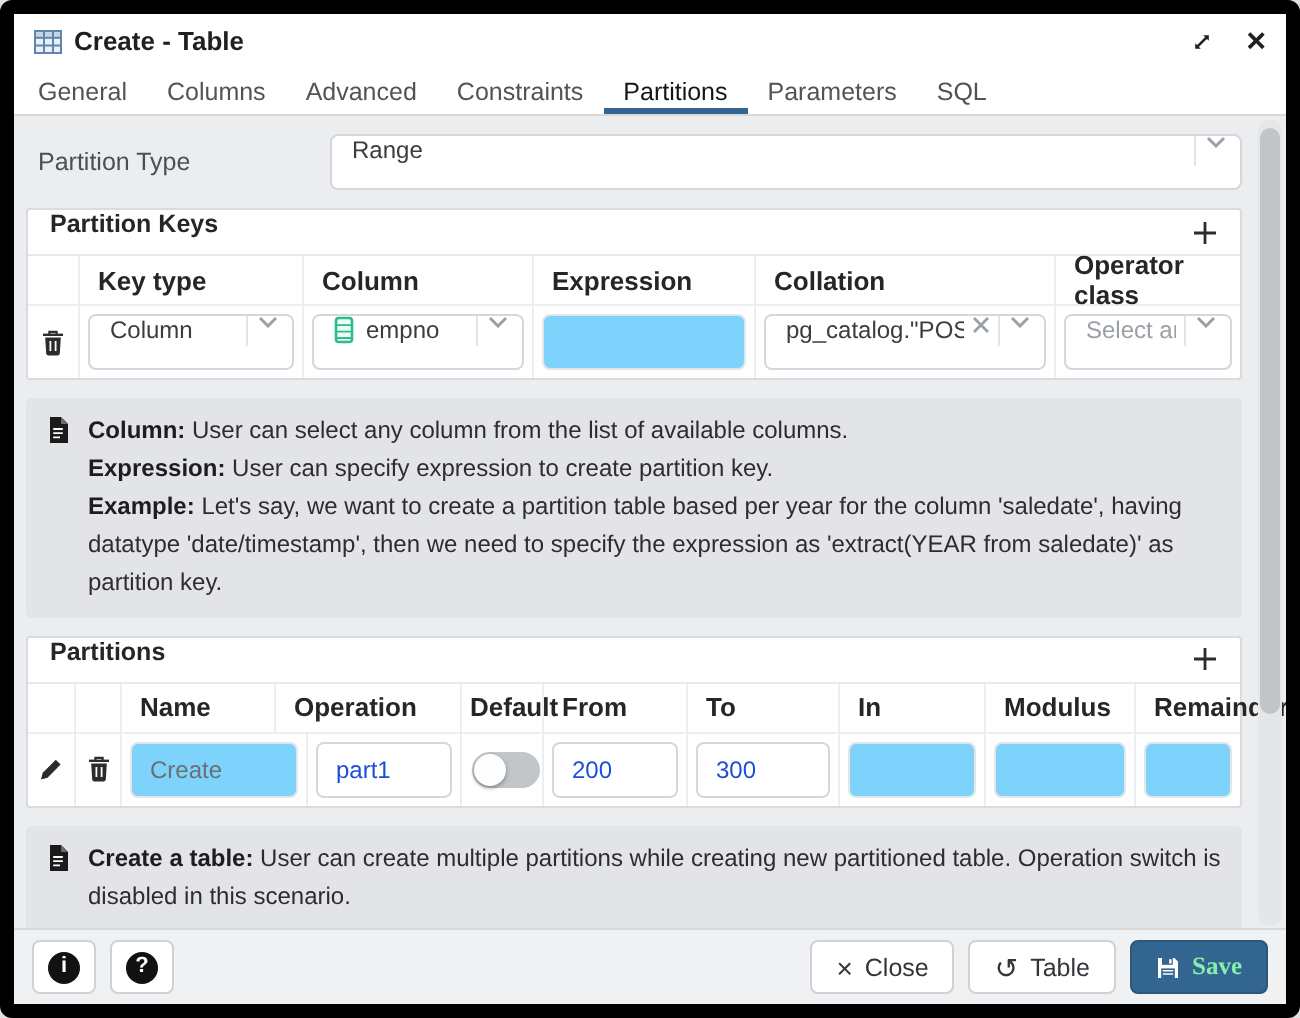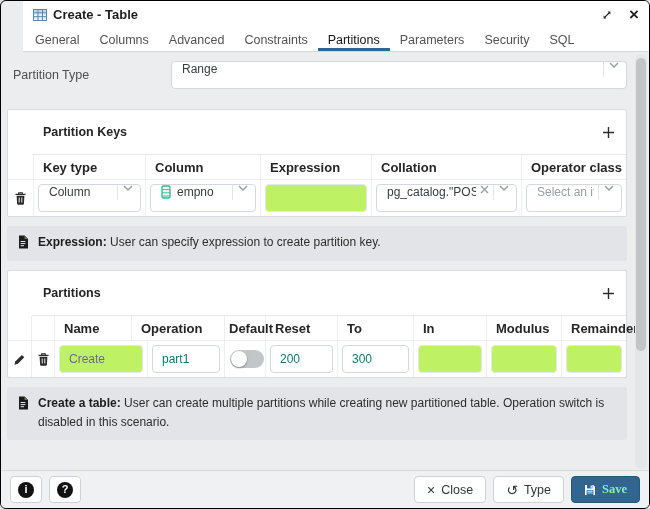--- a/index.html
+++ b/index.html
@@ -1,46 +1,45 @@
 <!DOCTYPE html>
 <html><head>
 <meta charset="utf-8">
 <style>
   html,body{margin:0;padding:0;background:#dfe1e3;}
   *{box-sizing:border-box;}
   .dialog{
     position:relative;width:650px;height:509px;
-    background:#ebedef;border:1px solid #000000;border-radius:6px;overflow:hidden;
+    background:#ebedef;border:7px solid #000000;border-radius:6px;overflow:hidden;
     font-family:"Liberation Sans","DejaVu Sans",sans-serif;
-    padding-left:22px;
   }
   
   .titlebar{height:27px;background:#fff;display:flex;align-items:center;padding:0 10px;gap:6px;}
   .title{font-size:13px;font-weight:700;color:#1f1f1f;}
   .titlebar-actions{margin-left:auto;display:flex;align-items:center;gap:16px;}
   .tb-btn{display:flex;align-items:center;justify-content:center;cursor:pointer;background:none;border:none;padding:0;}
   .close-glyph{font-size:17px;font-weight:700;color:#1f1f1f;line-height:1;}
   
   .tabbar{height:24px;background:#fff;border-bottom:1px solid #d8d8d8;display:flex;padding:0 2px;}
   .tab{padding:0 10px;font-size:12.5px;color:#535353;display:flex;align-items:center;cursor:pointer;white-space:nowrap;}
   .tab.active{color:#161616;box-shadow:inset 0 -3px 0 #326690;}
   
   .content{position:absolute;top:52px;bottom:38px;left:0;right:0;padding:8px 22px 0 6px;overflow:hidden;}
-  .field-row{display:flex;align-items:center;margin-bottom:20px;gap:12px;}
+  .field-row{display:flex;align-items:center;margin-bottom:9px;}
   .field-label{width:152px;font-size:12.5px;color:#4d4f52;padding-left:6px;}
   
   .select{display:flex;align-items:flex-start;height:28px;background:#fff;border:1px solid #d4d8dc;border-radius:4px;padding:0 7px 0 10px;flex:1;min-width:0;cursor:pointer;}
   .select .val{font-size:12px;color:#3a3c3f;flex:1;white-space:nowrap;overflow:hidden;}
   .select.placeholder .val{color:#9aa0a6;}
   .sep{width:1px;height:15px;background:#e2e4e7;margin:0 5px 0 4px;flex:none;}
   .chev{flex:none;display:flex;align-items:center;}
   .xclear{flex:none;display:flex;align-items:center;margin-left:4px;cursor:pointer;}
   
   .card{background:#fff;border:1px solid #d8dbdf;border-radius:2px;margin-bottom:9px;}
-  .card-head{height:45px;display:flex;align-items:center;justify-content:space-between;padding:0 11px;border-bottom:1px solid #e6e8ea;margin-left:24px;}
+  .card-head{height:23px;display:flex;justify-content:space-between;padding:0 11px;border-bottom:1px solid #e6e8ea;}
   .card-title{font-size:12.5px;font-weight:700;color:#262626;}
   .plus-btn{background:none;border:none;padding:0;cursor:pointer;display:flex;align-items:center;}
   .thead{display:flex;height:25px;border-bottom:1px solid #eceef0;}
   .th{font-size:13px;font-weight:700;color:#262626;padding-left:9px;display:flex;align-items:center;border-right:1px solid #eceef0;}
   .trow{display:flex;height:36px;}
   .td{display:flex;align-items:center;padding:0 4px;border-right:1px solid #eceef0;}
   .td.icon-cell{justify-content:center;padding:0;}
   .last{border-right:none;}
   
   .kc0{width:26px;flex:none;}
@@ -55,22 +54,22 @@
   .pc2{width:93px;flex:none;}
   .pc3{width:77px;flex:none;}
   .pc4{width:41px;flex:none;}
   .pc5{width:72px;flex:none;}
   .pc6{width:76px;flex:none;}
   .pc7{width:73px;flex:none;}
   .pc8{width:75px;flex:none;}
   .pc9{flex:1;min-width:0;}
   .icon-btn-flat{background:none;border:none;padding:2px;cursor:pointer;display:flex;align-items:center;}
   
-  .tinput{height:28px;width:100%;background:#fff;border:1px solid #d4d8dc;border-radius:4px;font-size:12px;color:#0f766e;padding:0 9px;font-family:inherit;outline:none;}
-  .tinput:disabled{background:#bef264;border-color:#e4e7ea;color:#6c6f73;}
+  .tinput{height:28px;width:100%;background:#fff;border:1px solid #d4d8dc;border-radius:4px;font-size:12px;color:#1d4ed8;padding:0 9px;font-family:inherit;outline:none;}
+  .tinput:disabled{background:#7dd3fc;border-color:#e4e7ea;color:#6c6f73;}
   
   .toggle{width:34px;height:18px;border-radius:9px;background:#c3c6c9;position:relative;flex:none;cursor:pointer;margin:0 1px;}
   .toggle .knob{position:absolute;left:1px;top:1px;width:16px;height:16px;border-radius:50%;background:#fdfdfd;box-shadow:0 1px 2px rgba(0,0,0,.35);}
   
   .note{display:flex;gap:9px;background:#e2e4e7;border-radius:3px;padding:7px 10px 8px 10px;margin-bottom:9px;}
   .note-icon{flex:none;padding-top:2px;}
   .note-body{font-size:12px;color:#2d2d2d;line-height:1.58;}
   .note-body b{font-weight:700;color:#1d1d1d;}
   
   .scrollbar{position:absolute;top:53px;right:2px;width:12px;bottom:39px;background:#e4e6e8;border-radius:6px;}
@@ -112,21 +111,20 @@
     </span>
   </div>
 
   <div class="tabbar">
     <div class="tab">General</div>
     <div class="tab">Columns</div>
     <div class="tab">Advanced</div>
     <div class="tab">Constraints</div>
     <div class="tab active">Partitions</div>
     <div class="tab">Parameters</div>
-    <div class="tab">Security</div>
     <div class="tab">SQL</div>
   </div>
 
   <div class="content">
 
     <div class="field-row">
       <span class="field-label">Partition Type</span>
       <div class="select">
         <span class="val">Range</span>
         <span class="sep"></span>
@@ -229,40 +227,42 @@
 
     <div class="note">
       <span class="note-icon">
         <svg width="12" height="14" viewBox="0 0 12 14">
             <path d="M2 0.5h5.5L11 4v9.5H2z" fill="#1b1b1b"></path>
             <path d="M7.5 0.5V4H11z" fill="#6a6a6a"></path>
             <path d="M3.6 6.5h4.8M3.6 8.6h4.8M3.6 10.7h3.4" stroke="#fff" stroke-width="0.9"></path>
           </svg>
       </span>
       <div class="note-body">
+        <div><b>Column:</b><span> User can select any column from the list of available columns.</span></div>
         <div><b>Expression:</b><span> User can specify expression to create partition key.</span></div>
+        <div><b>Example:</b><span> Let's say, we want to create a partition table based per year for the column 'saledate', having datatype 'date/timestamp', then we need to specify the expression as 'extract(YEAR from saledate)' as partition key.</span></div>
       </div>
     </div>
 
     <div class="card">
       <div class="card-head">
         <span class="card-title">Partitions</span>
         <button class="plus-btn">
           <svg width="13" height="13" viewBox="0 0 13 13">
               <path d="M6.5 1v11M1 6.5h11" stroke="#2c2c2c" stroke-width="1.4"></path>
             </svg>
         </button>
       </div>
       <div class="thead">
         <div class="th pc0"></div>
         <div class="th pc1"></div>
         <div class="th pc3">Name</div>
         <div class="th pc2">Operation</div>
         <div class="th pc4" style="padding-left:4px;">Default</div>
-        <div class="th pc5">Reset</div>
+        <div class="th pc5">From</div>
         <div class="th pc6">To</div>
         <div class="th pc7">In</div>
         <div class="th pc8">Modulus</div>
         <div class="th pc9 last">Remainder</div>
       </div>
       <div class="trow">
         <div class="td pc0 icon-cell">
           <button class="icon-btn-flat">
             <svg width="13" height="13" viewBox="0 0 13 13">
                 <path d="M1.6 11.6l.9-3.3L8.9 1.9l2.4 2.4-6.4 6.4z" fill="#2c2c2c"></path>
@@ -336,21 +336,21 @@
     <button class="sq-btn">
       <span class="circle-glyph">?</span>
     </button>
     <span class="spacer"></span>
     <button class="btn">
       <span class="glyph">×</span>
       <span>Close</span>
     </button>
     <button class="btn">
       <span class="glyph">↺</span>
-      <span>Type</span>
+      <span>Table</span>
     </button>
     <button class="btn btn-primary">
       <span style="display:flex;">
         <svg width="12" height="12" viewBox="0 0 12 12">
             <path d="M1 1h8.2L11 2.8V11H1z" fill="#fff"></path>
             <rect x="3" y="1" width="5.4" height="3.4" fill="#326690"></rect>
             <rect x="6.6" y="1.6" width="1.2" height="2.2" fill="#fff"></rect>
             <rect x="2.6" y="6.2" width="6.8" height="4.8" fill="#326690"></rect>
             <path d="M3.4 7.4h5.2M3.4 9h5.2" stroke="#fff" stroke-width="0.8"></path>
           </svg>

